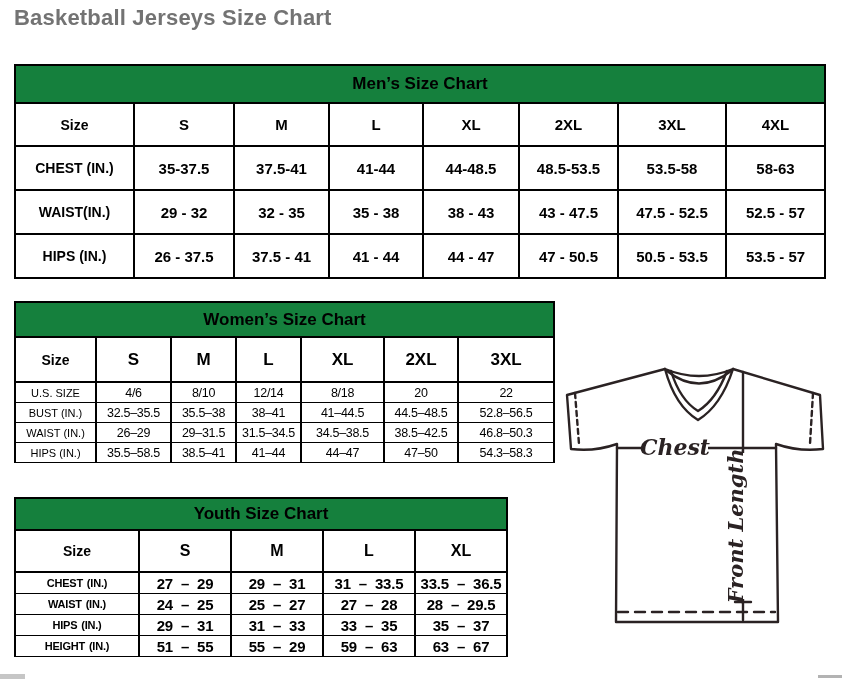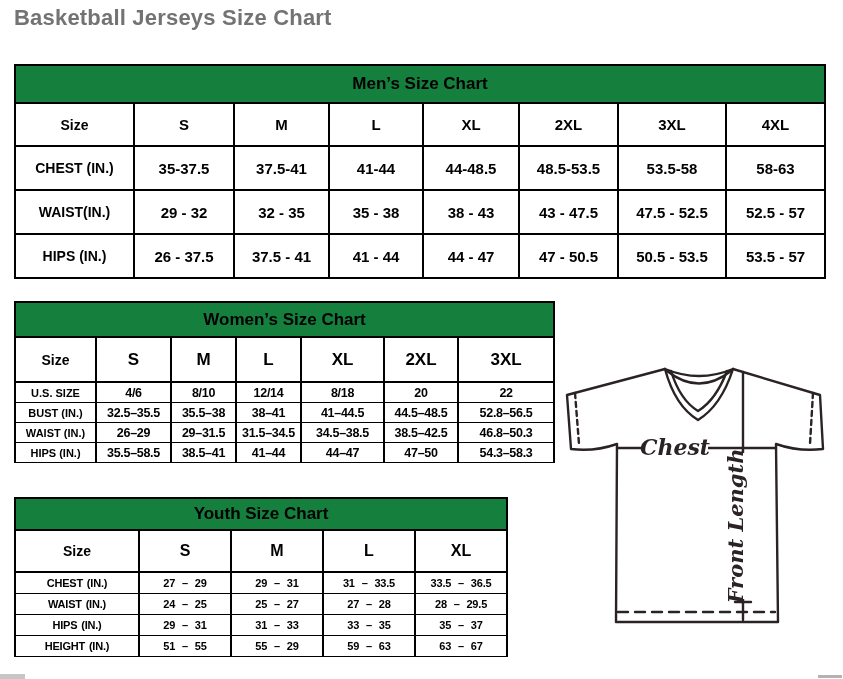--- a/index.html
+++ b/index.html
@@ -49,31 +49,31 @@
   #mens-table td.rowlabel { font-size: 14px; }
 
   
   #womens-table { left: 14px; top: 301px; width: 541px; }
   #womens-table td { border-width: 2px; }
   #womens-table td.band { height: 33px; }
   #womens-table tr.hdr td { height: 43px; font-weight: bold; }
   #womens-table tr.hdr td.rowlabel { font-size: 14px; }
   #womens-table tr.hdr td { font-size: 17px; }
   #womens-table tr.data td {
-    height: 19px; font-weight: bold; font-size: 12.5px;
+    height: 19px; font-weight: normal; font-size: 12.5px;
     letter-spacing: -0.3px; border-width: 1px 2px;
   }
   #womens-table tr.data td.rowlabel { font-size: 11px; letter-spacing: 0px; }
 
   #youth-table { left: 14px; top: 497px; width: 492px; }
   #youth-table td.band { height: 30px; text-align: center; }
   #youth-table tr.hdr td { height: 40px; font-weight: bold; font-size: 16px; }
   #youth-table tr.hdr td.rowlabel { font-size: 14px; }
   #youth-table tr.data td {
-    height: 20px; font-weight: bold; font-size: 11px;
+    height: 20px; font-weight: bold; font-size: 15px;
     letter-spacing: -0.2px; word-spacing: 4px; border-width: 1px 2px;
   }
   #youth-table tr.data td.rowlabel { font-size: 11px; word-spacing: 1px; }
 
   
   #jersey-diagram { position: absolute; left: 556px; top: 358px; }
   .measure-label {
     font-family: "DejaVu Serif", "Liberation Serif", serif;
     font-style: italic;
     font-weight: bold;

